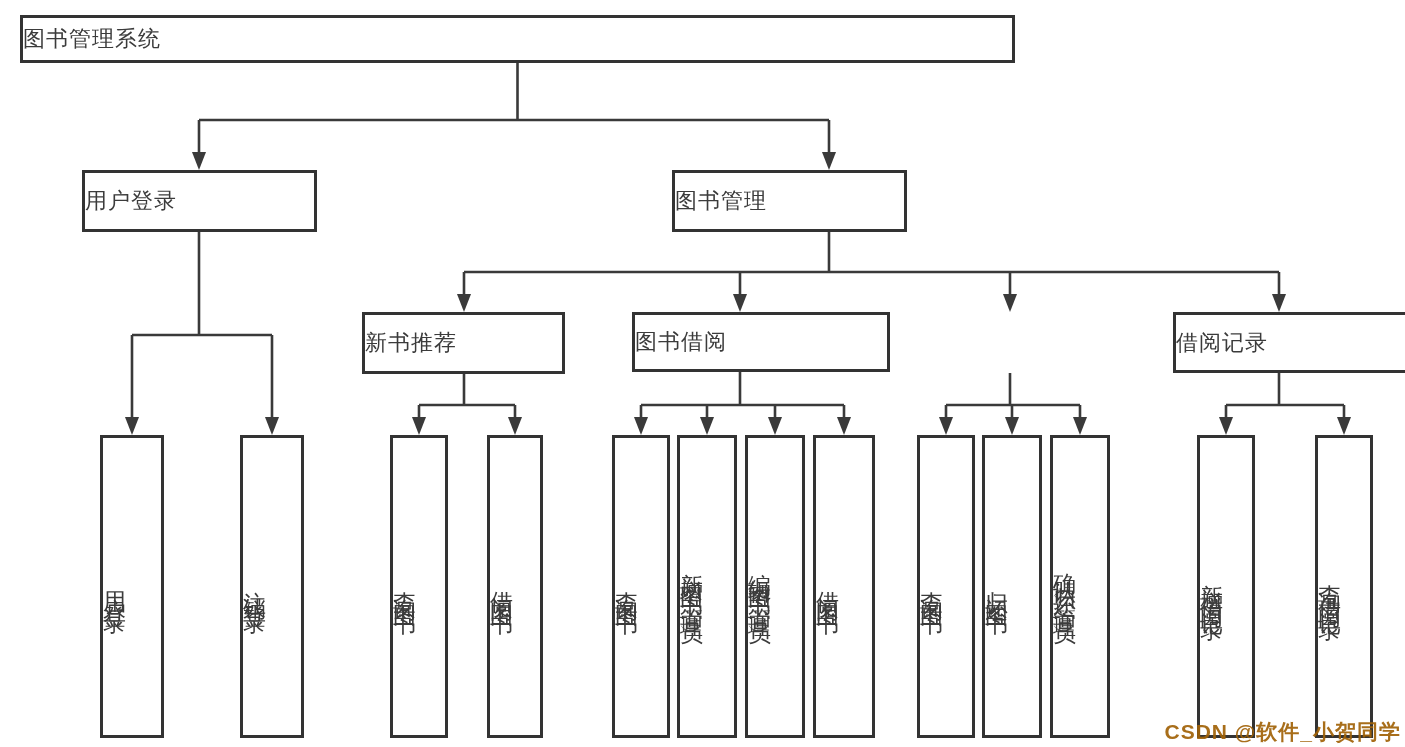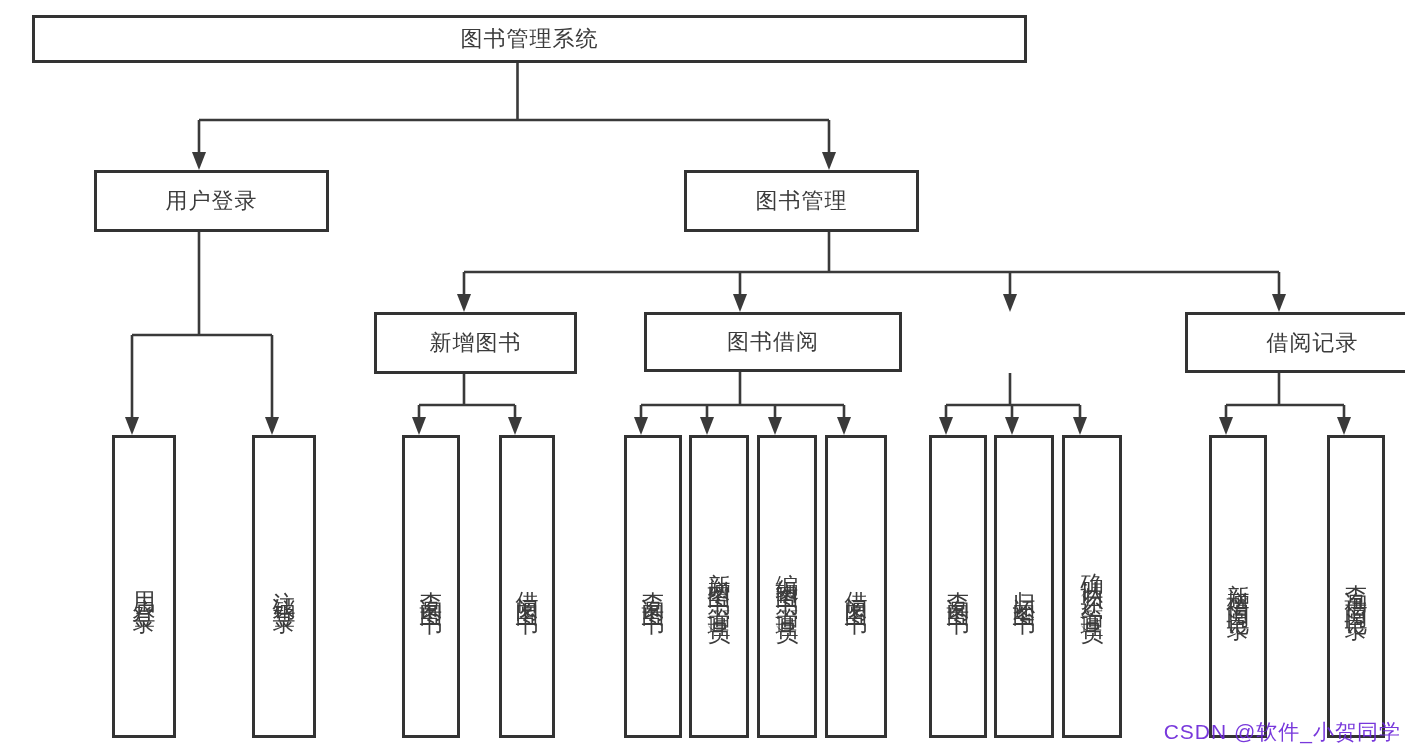--- a/index.html
+++ b/index.html
@@ -16,23 +16,22 @@
     position:absolute;left:0;top:0;width:1405px;height:747px;
     z-index:0;
   }
   .node{
     position:absolute;
     box-sizing:border-box;
     background:#ffffff;
     border:3px solid #333333;
     display:flex;
     align-items:center;
-    justify-content:center;
+    justify-content:flex-start;
     z-index:1;
-    margin-left:12px;
   }
   .hbox{
     font-size:22px;
     letter-spacing:1px;
   }
   .vbox{
     font-size:23px;
   }
   .vbox span{
     writing-mode:vertical-lr;
@@ -103,21 +102,21 @@
   </div>
 
   <div class="node hbox" style="left:82px;top:170px;width:235px;height:62px">
     <span>用户登录</span>
   </div>
   <div class="node hbox" style="left:672px;top:170px;width:235px;height:62px">
     <span>图书管理</span>
   </div>
 
   <div class="node hbox" style="left:362px;top:312px;width:203px;height:62px">
-    <span>新增图书</span>
+    <span>新书推荐</span>
   </div>
   <div class="node hbox" style="left:632px;top:312px;width:258px;height:60px">
     <span>图书借阅</span>
   </div>
   <div class="node hbox" style="left:1173px;top:312px;width:255px;height:61px">
     <span>借阅记录</span>
   </div>
 
   <div class="node vbox" style="left:100px;top:435px;width:64px;height:303px">
     <span>用户登录</span>
@@ -156,15 +155,15 @@
     <span>确认归还（管理员）</span>
   </div>
 
   <div class="node vbox" style="left:1197px;top:435px;width:58px;height:303px">
     <span>新增借阅记录</span>
   </div>
   <div class="node vbox" style="left:1315px;top:435px;width:58px;height:303px">
     <span>查询借阅记录</span>
   </div>
 
-  <div class="watermark" style="color: #6d28d9;">CSDN @软件_小贺同学</div>
+  <div class="watermark" style="color: #a16207; font-weight: bold;">CSDN @软件_小贺同学</div>
 
 </div>
 
 </body></html>

